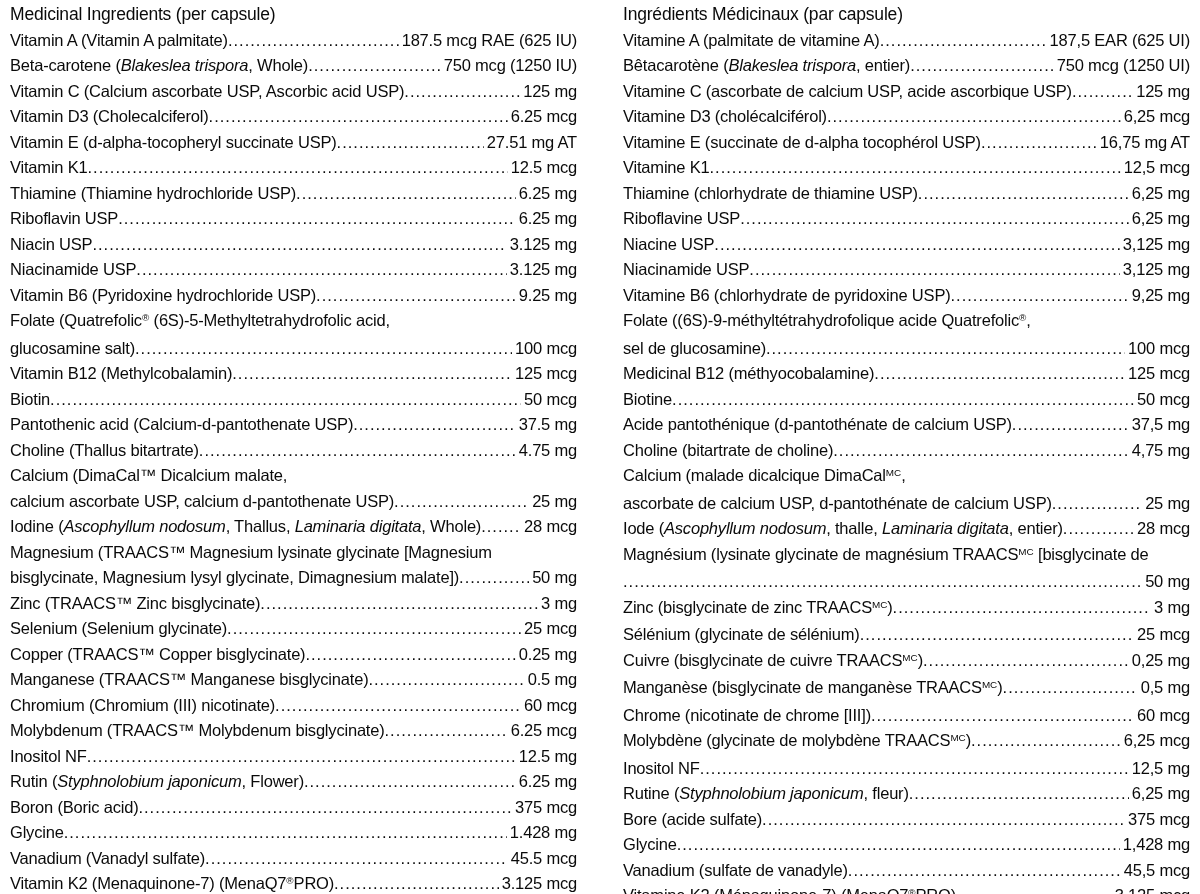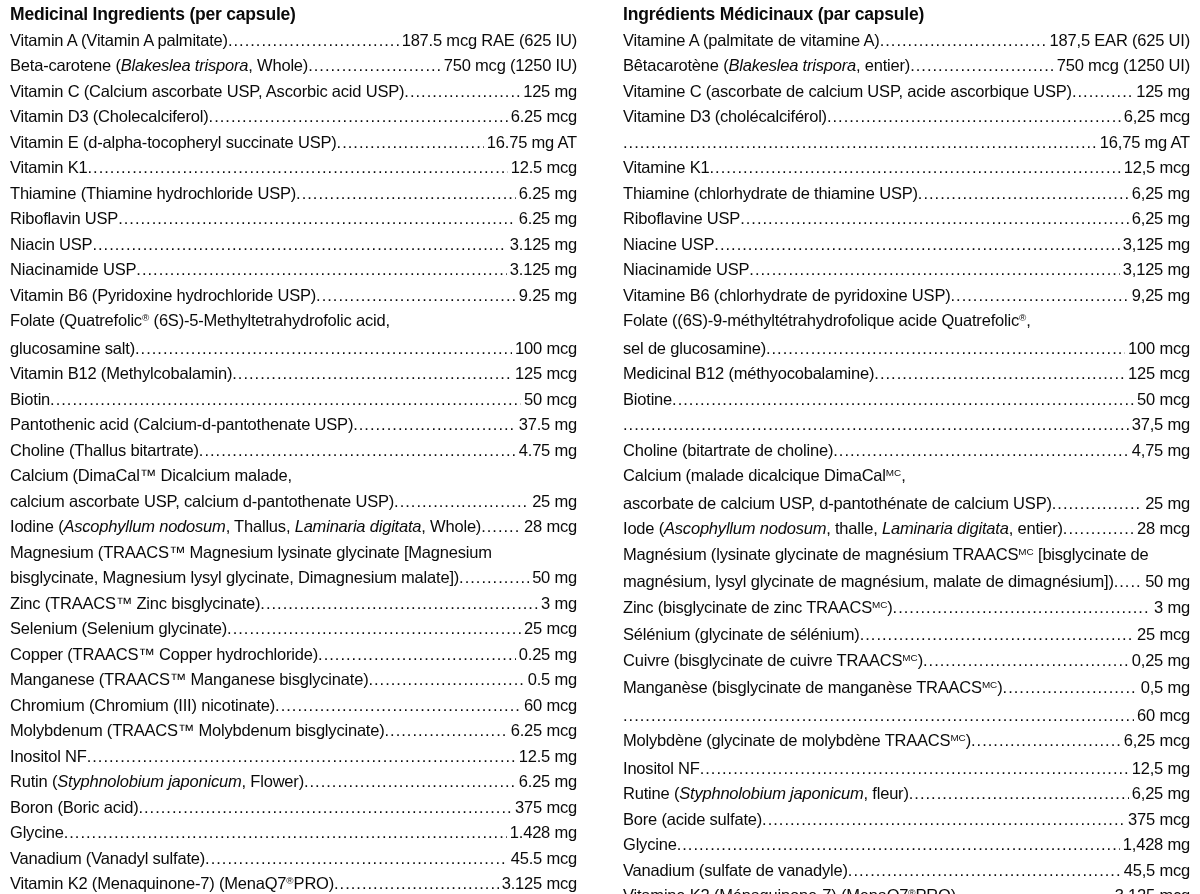--- a/index.html
+++ b/index.html
@@ -22,21 +22,21 @@
     box-sizing: border-box;
     width: 1200px;
   }
   .col {
     flex: 1 1 0;
     min-width: 0;
   }
   .hdr {
     margin: 0;
     font-size: 17.5px;
-    font-weight: bold;
+    font-weight: normal;
     line-height: 25.5px;
   }
   .row {
     display: flex;
     align-items: baseline;
     white-space: nowrap;
   }
   .name {
     flex: 0 1 auto;
     overflow: hidden;
@@ -85,21 +85,21 @@
           <span class="amt">125 mg</span>
         </div>
         <div class="row">
           <span class="name"><span>Vitamin D3 (Cholecalciferol)</span></span>
           <span class="dots"></span>
           <span class="amt">6.25 mcg</span>
         </div>
         <div class="row">
           <span class="name"><span>Vitamin E (d-alpha-tocopheryl succinate USP)</span></span>
           <span class="dots"></span>
-          <span class="amt">16.75 mg AT</span>
+          <span class="amt">27.51 mg AT</span>
         </div>
         <div class="row">
           <span class="name"><span>Vitamin K1</span></span>
           <span class="dots"></span>
           <span class="amt">12.5 mcg</span>
         </div>
         <div class="row">
           <span class="name"><span>Thiamine (Thiamine hydrochloride USP)</span></span>
           <span class="dots"></span>
           <span class="amt">6.25 mg</span>
@@ -146,21 +146,21 @@
           <span class="name"><span>Pantothenic acid (Calcium-d-pantothenate USP)</span></span>
           <span class="dots"></span>
           <span class="amt">37.5 mg</span>
         </div>
         <div class="row">
           <span class="name"><span>Choline (Thallus bitartrate)</span></span>
           <span class="dots"></span>
           <span class="amt">4.75 mg</span>
         </div>
         <div class="row">
-          <span class="name"><span>Calcium (DimaCal™ Dicalcium malade,</span></span>
+          <span class="name"><span>Calcium (DimaCal™ Dicalcium malate,</span></span>
         </div>
         <div class="row">
           <span class="name"><span>calcium ascorbate USP, calcium d-pantothenate USP)</span></span>
           <span class="dots"></span>
           <span class="amt">25 mg</span>
         </div>
         <div class="row">
           <span class="name"><span>Iodine (</span><i>Ascophyllum nodosum</i><span>, Thallus, </span><i>Laminaria digitata</i><span>, Whole)</span></span>
           <span class="dots"></span>
           <span class="amt">28 mcg</span>
@@ -177,21 +177,21 @@
           <span class="name"><span>Zinc (TRAACS™ Zinc bisglycinate)</span></span>
           <span class="dots"></span>
           <span class="amt">3 mg</span>
         </div>
         <div class="row">
           <span class="name"><span>Selenium (Selenium glycinate)</span></span>
           <span class="dots"></span>
           <span class="amt">25 mcg</span>
         </div>
         <div class="row">
-          <span class="name"><span>Copper (TRAACS™ Copper hydrochloride)</span></span>
+          <span class="name"><span>Copper (TRAACS™ Copper bisglycinate)</span></span>
           <span class="dots"></span>
           <span class="amt">0.25 mg</span>
         </div>
         <div class="row">
           <span class="name"><span>Manganese (TRAACS™ Manganese bisglycinate)</span></span>
           <span class="dots"></span>
           <span class="amt">0.5 mg</span>
         </div>
         <div class="row">
           <span class="name"><span>Chromium (Chromium (III) nicotinate)</span></span>
@@ -252,20 +252,21 @@
           <span class="name"><span>Vitamine C (ascorbate de calcium USP, acide ascorbique USP)</span></span>
           <span class="dots"></span>
           <span class="amt">125 mg</span>
         </div>
         <div class="row">
           <span class="name"><span>Vitamine D3 (cholécalciférol)</span></span>
           <span class="dots"></span>
           <span class="amt">6,25 mcg</span>
         </div>
         <div class="row">
+          <span class="name"><span>Vitamine E (succinate de d-alpha tocophérol USP)</span></span>
           <span class="dots"></span>
           <span class="amt">16,75 mg AT</span>
         </div>
         <div class="row">
           <span class="name"><span>Vitamine K1</span></span>
           <span class="dots"></span>
           <span class="amt">12,5 mcg</span>
         </div>
         <div class="row">
           <span class="name"><span>Thiamine (chlorhydrate de thiamine USP)</span></span>
@@ -304,20 +305,21 @@
           <span class="name"><span>Medicinal B12 (méthyocobalamine)</span></span>
           <span class="dots"></span>
           <span class="amt">125 mcg</span>
         </div>
         <div class="row">
           <span class="name"><span>Biotine</span></span>
           <span class="dots"></span>
           <span class="amt">50 mcg</span>
         </div>
         <div class="row">
+          <span class="name"><span>Acide pantothénique (d-pantothénate de calcium USP)</span></span>
           <span class="dots"></span>
           <span class="amt">37,5 mg</span>
         </div>
         <div class="row">
           <span class="name"><span>Choline (bitartrate de choline)</span></span>
           <span class="dots"></span>
           <span class="amt">4,75 mg</span>
         </div>
         <div class="row">
           <span class="name"><span>Calcium (malade dicalcique DimaCal</span><span class="sup">MC</span><span>,</span></span>
@@ -329,21 +331,20 @@
         </div>
         <div class="row">
           <span class="name"><span>Iode (</span><i>Ascophyllum nodosum</i><span>, thalle, </span><i>Laminaria digitata</i><span>, entier)</span></span>
           <span class="dots"></span>
           <span class="amt">28 mcg</span>
         </div>
         <div class="row">
           <span class="name"><span>Magnésium (lysinate glycinate de magnésium TRAACS</span><span class="sup">MC</span><span> [bisglycinate de</span></span>
         </div>
         <div class="row">
-          <span class="name"><span>magnésium, lysyl glycinate de magnésium, malate de dimagnésium])</span></span>
           <span class="dots"></span>
           <span class="amt">50 mg</span>
         </div>
         <div class="row">
           <span class="name"><span>Zinc (bisglycinate de zinc TRAACS</span><span class="sup">MC</span><span>)</span></span>
           <span class="dots"></span>
           <span class="amt">3 mg</span>
         </div>
         <div class="row">
           <span class="name"><span>Sélénium (glycinate de sélénium)</span></span>
@@ -354,20 +355,21 @@
           <span class="name"><span>Cuivre (bisglycinate de cuivre TRAACS</span><span class="sup">MC</span><span>)</span></span>
           <span class="dots"></span>
           <span class="amt">0,25 mg</span>
         </div>
         <div class="row">
           <span class="name"><span>Manganèse (bisglycinate de manganèse TRAACS</span><span class="sup">MC</span><span>)</span></span>
           <span class="dots"></span>
           <span class="amt">0,5 mg</span>
         </div>
         <div class="row">
+          <span class="name"><span>Chrome (nicotinate de chrome [III])</span></span>
           <span class="dots"></span>
           <span class="amt">60 mcg</span>
         </div>
         <div class="row">
           <span class="name"><span>Molybdène (glycinate de molybdène TRAACS</span><span class="sup">MC</span><span>)</span></span>
           <span class="dots"></span>
           <span class="amt">6,25 mcg</span>
         </div>
         <div class="row">
           <span class="name"><span>Inositol NF</span></span>

